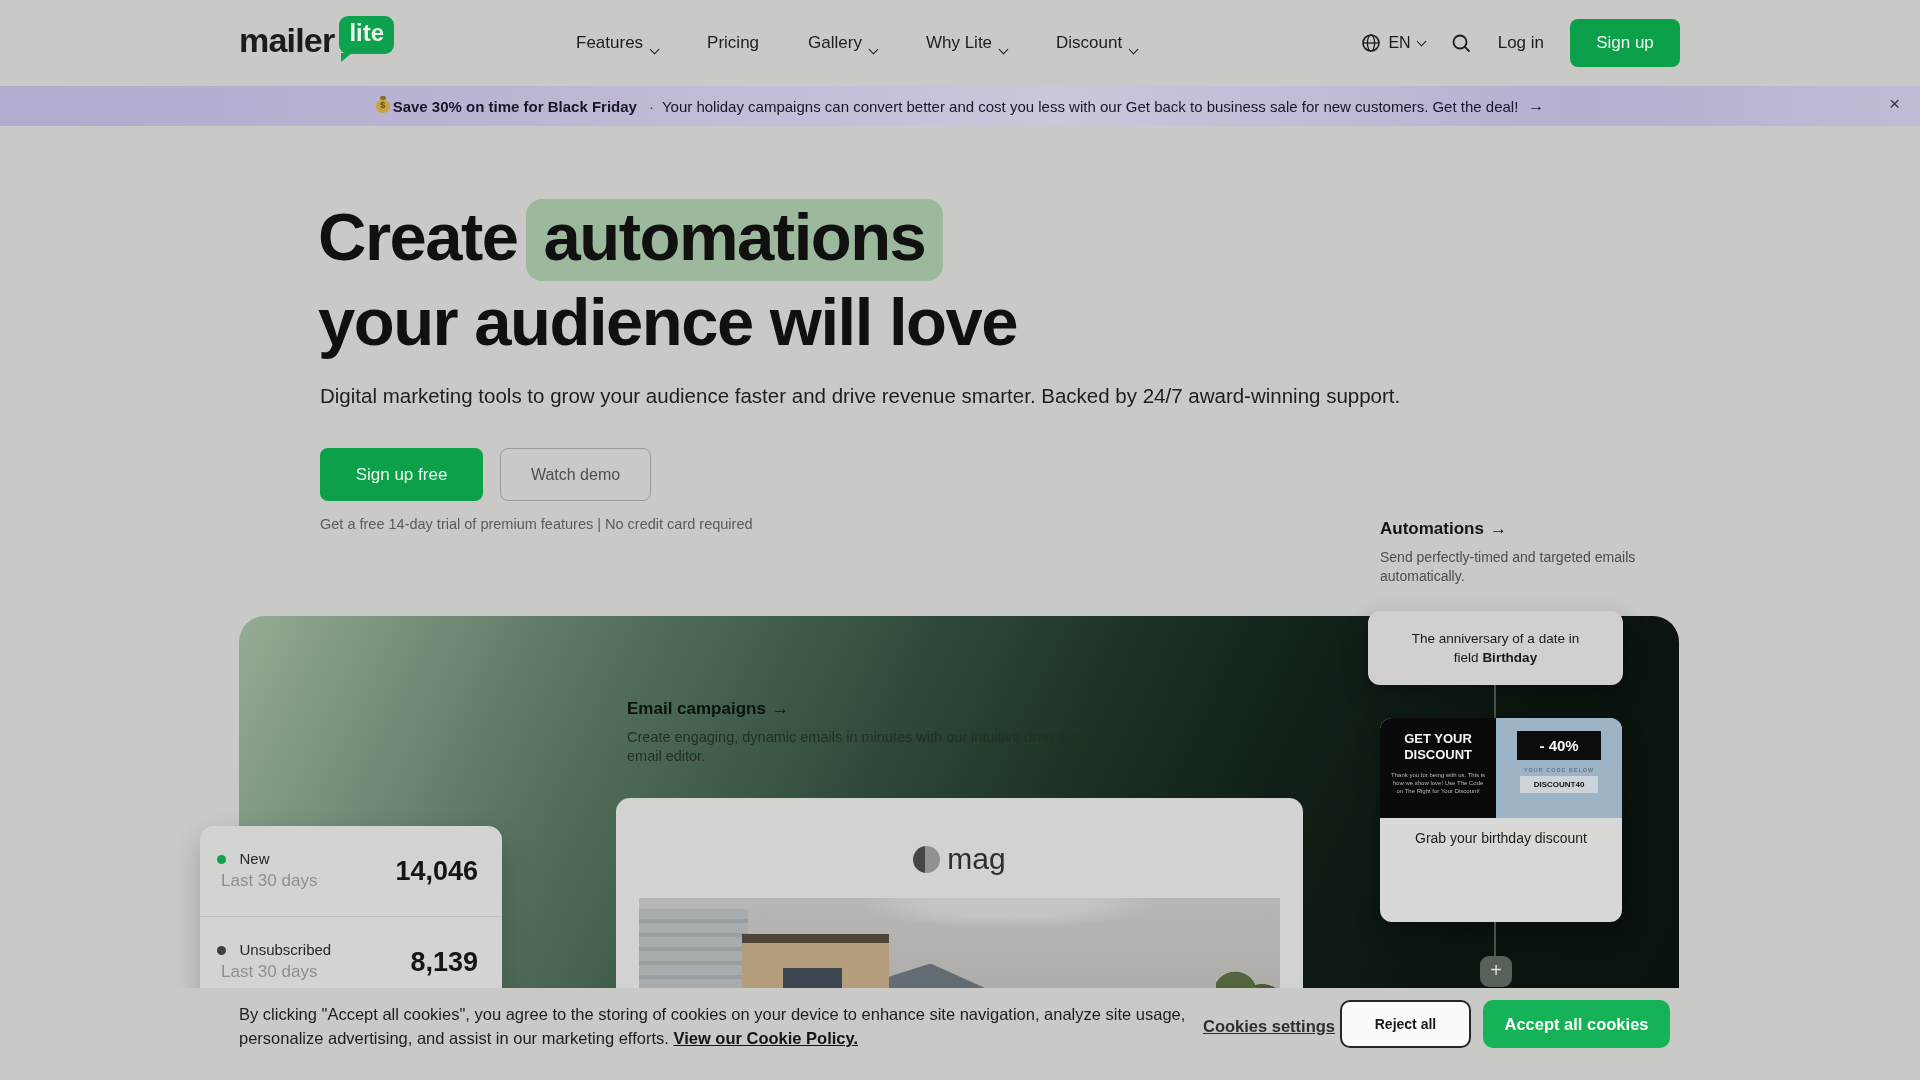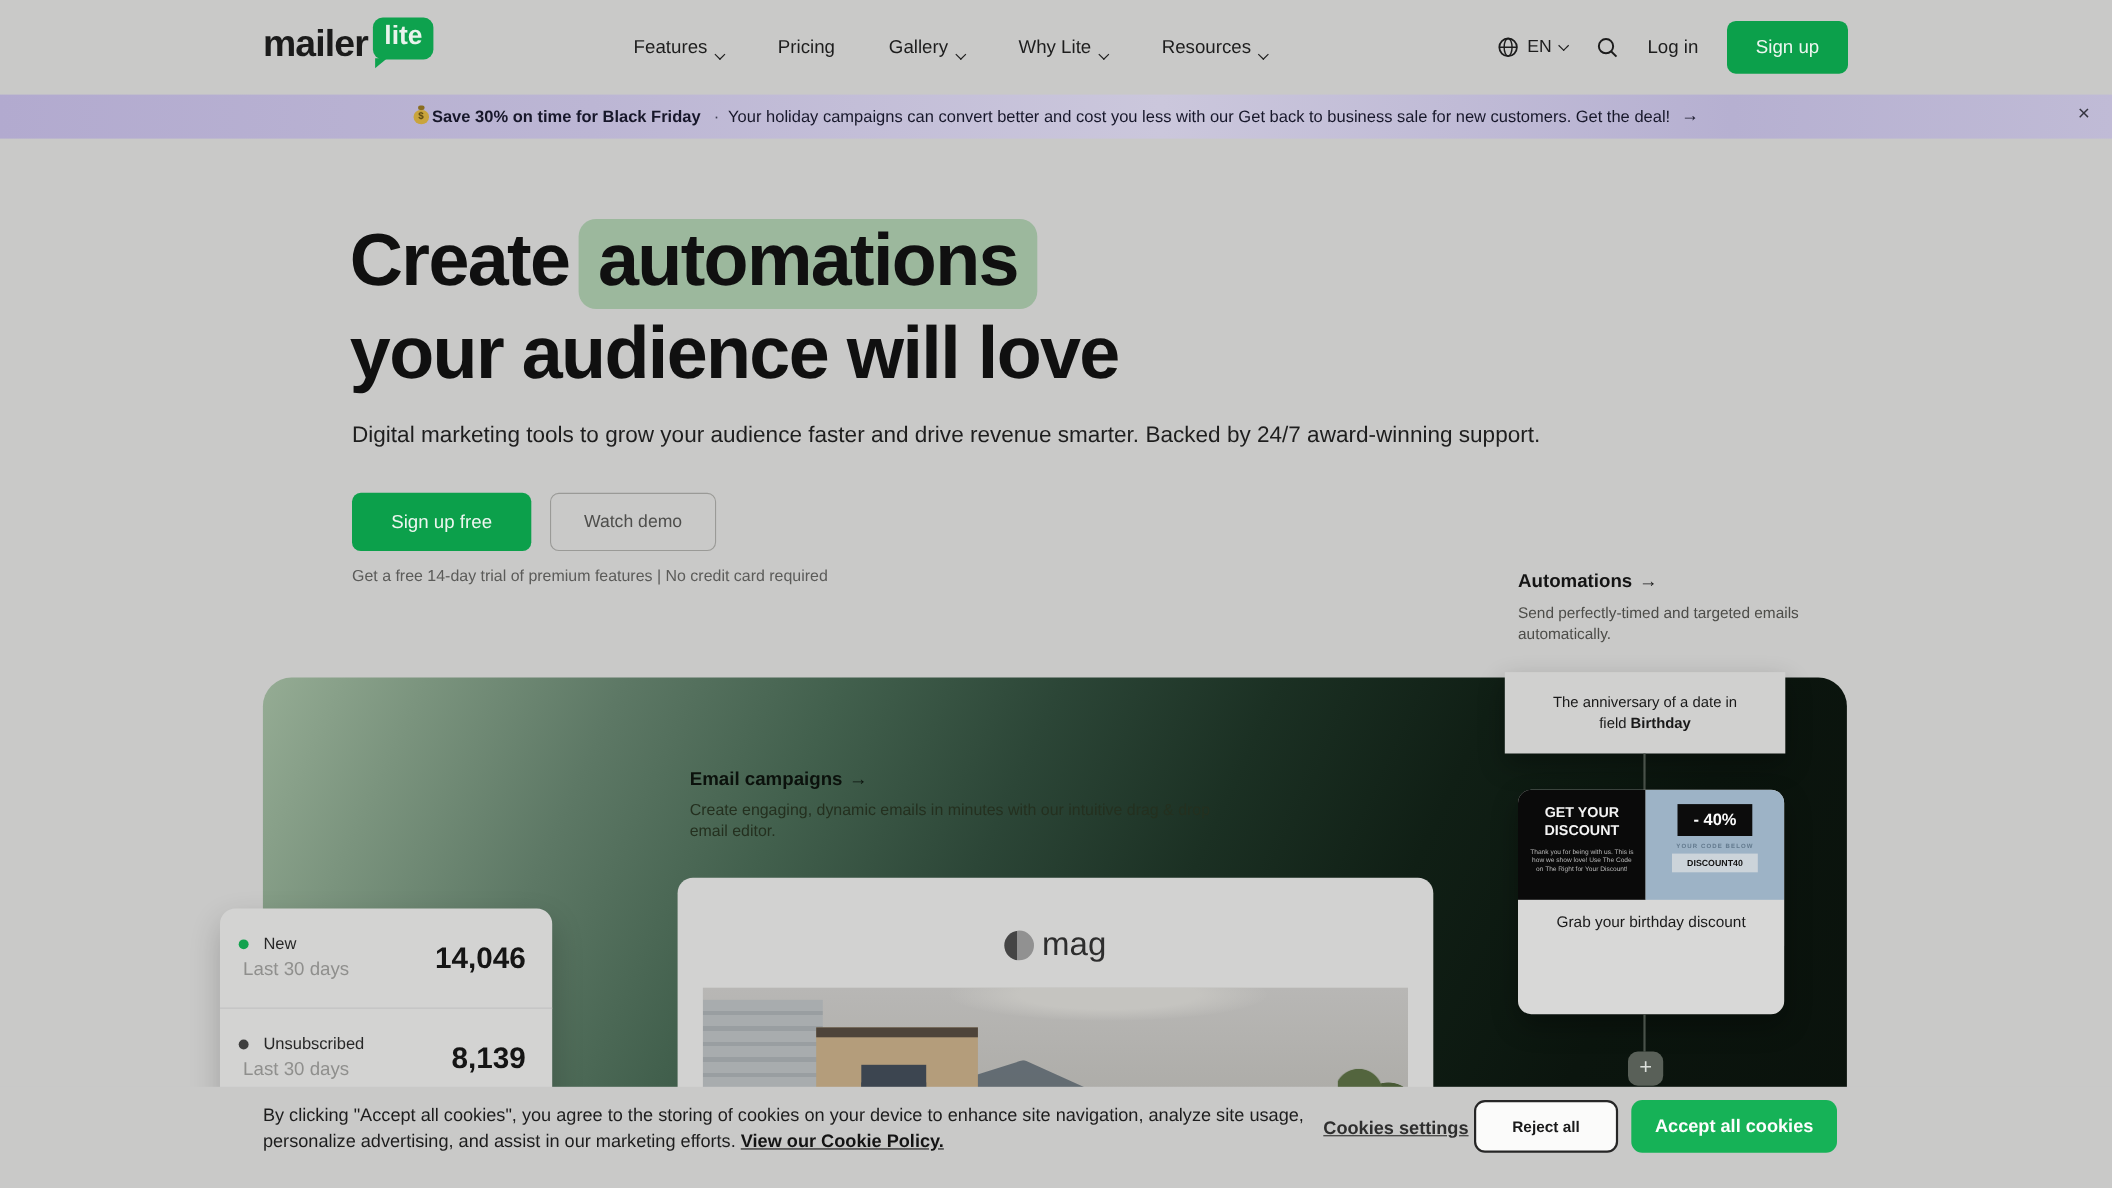--- a/index.html
+++ b/index.html
@@ -100,35 +100,35 @@
   .ph-windows { position:absolute; left:4%; top:28%; right:2%; height:46%; opacity:.75;
                background:repeating-linear-gradient(90deg,#5f6f7e 0 20px,transparent 20px 44px); }
   .ph-trees { position:absolute; right:0; top:34%; width:10%; height:46%;
                background:radial-gradient(circle at 30% 40%,#53653e 32%,transparent 33%),
                           radial-gradient(circle at 72% 60%,#485a35 38%,transparent 39%); }
   .ph-person { position:absolute; left:15%; top:50%; width:24%; height:70%;
                border-radius:50% 50% 42% 42%;
                background:radial-gradient(ellipse at 50% 32%,#cbab7b 55%,#ab8c5c 78%,#94794e 100%); }
   
   .trigger-card { position:absolute; left:1368px; top:611px; width:255px; height:74px;
-               background:#d0d0cf; border-radius:0; box-shadow:0 10px 24px rgba(0,0,0,.3);
+               background:#d0d0cf; border-radius:12px; box-shadow:0 10px 24px rgba(0,0,0,.3);
                display:flex; flex-direction:column; justify-content:center; align-items:center;
                font-size:13.5px; line-height:19px; color:#191919; text-align:center; }
   .connector { position:absolute; width:2px; background:#49524a; left:1494px; }
   .conn-1 { top:685px; height:33px; }
   .conn-2 { top:922px; height:34px; }
   .step-card { position:absolute; left:1380px; top:718px; width:242px; height:204px;
                border-radius:12px; overflow:hidden; background:#d8d8d7;
                box-shadow:0 10px 24px rgba(0,0,0,.3); }
   .thumb-top { display:flex; height:100px; }
   .thumb-left { width:48%; background:#0a0a0a; color:#f4f4f4; text-align:center; padding-top:13px; }
   .thumb-left-title { font-size:13px; font-weight:bold; line-height:16px; }
   .thumb-left-body { font-size:6px; line-height:8px; color:#b9b9b9; margin:8px 9px 0; }
   .thumb-right { width:52%; background:#9db3c6; text-align:center; }
-  .pct-box { margin:13px auto 0; width:68px; height:29px; background:#0c0c0c; color:#fbfbfb;
+  .pct-box { margin:13px auto 0; width:84px; height:29px; background:#0c0c0c; color:#fbfbfb;
              font-weight:bold; font-size:15px; line-height:29px; }
   .code-label { font-size:5.5px; letter-spacing:1px; color:#62798d; font-weight:bold; margin-top:7px; }
   .code-box { margin:3px auto 0; width:78px; height:17px; background:#ccd4da; color:#131313;
              font-size:8px; font-weight:bold; line-height:17px; }
   .thumb-articles { height:62px; background:#c6c6c5; text-align:center; }
   .articles-title { font-size:13px; font-weight:bold; letter-spacing:.5px; color:#131313; padding-top:14px; }
   .articles-sub { font-size:5.5px; color:#5a5a58; margin-top:6px; }
   .step-footer { height:42px; background:#d8d8d7; text-align:center; font-size:14px;
              color:#1b1b1b; line-height:40px; }
   .add-btn { position:absolute; left:1480px; top:956px; width:32px; height:31px; background:#596058;
@@ -165,21 +165,21 @@
     </div>
     <div class="nav-item">
       <span>Gallery</span>
       <span class="chev"></span>
     </div>
     <div class="nav-item">
       <span>Why Lite</span>
       <span class="chev"></span>
     </div>
     <div class="nav-item">
-      <span>Resources</span>
+      <span>Discount</span>
       <span class="chev"></span>
     </div>
   </div>
   <div class="header-right">
     <div class="lang">
       <svg width="20" height="20" viewBox="0 0 20 20">
         <circle cx="10" cy="10" r="8" fill="none" stroke="#1c1c1c" stroke-width="1.6"></circle>
         <ellipse cx="10" cy="10" rx="3.6" ry="8" fill="none" stroke="#1c1c1c" stroke-width="1.3"></ellipse>
         <line x1="2" y1="10" x2="18" y2="10" stroke="#1c1c1c" stroke-width="1.3"></line>
       </svg>

